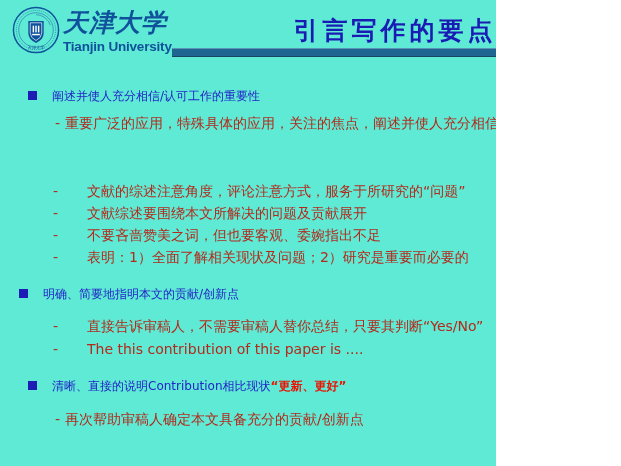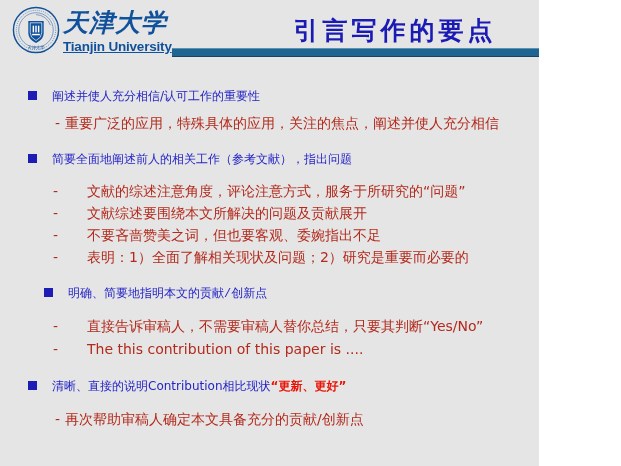--- a/index.html
+++ b/index.html
@@ -5,23 +5,23 @@
   html, body {
     margin: 0;
     padding: 0;
     background: #ffffff;
   }
   body {
     font-family: "DejaVu Sans", "Liberation Sans", sans-serif;
   }
   #slide {
     position: relative;
-    width: 539px;
+    width: 496px;
     height: 466px;
-    background: #e5e5e5;
+    background: #5eead4;
     overflow: hidden;
   }
 
   
   #header {
     position: absolute;
     left: 0; top: 0;
     width: 621px;
     height: 62px;
   }
@@ -52,21 +52,20 @@
   #tju-en {
     position: absolute;
     left: 0; top: 31px;
     width: 112px;
     font-family: "Liberation Sans", sans-serif;
     font-size: 13.5px;
     font-weight: bold;
     color: #10519b;
     letter-spacing: -0.2px;
     white-space: nowrap;
-    text-decoration: underline;
   }
   #slide-title {
     position: absolute;
     left: 180px; top: 14px;
     width: 430px;
     text-align: center;
     font-family: "DejaVu Serif", "Liberation Serif", serif;
     font-size: 25px;
     font-weight: bold;
     letter-spacing: 4px;
@@ -141,21 +140,21 @@
   
   #b1-head { position: absolute; left: 28px; top: 23px; }
   #b1-s1   { position: absolute; left: 55px; top: 51px; }
 
   #b2-head { position: absolute; left: 28px; top: 86px; }
   #b2-s1   { position: absolute; left: 53px; top: 119px; }
   #b2-s2   { position: absolute; left: 53px; top: 141px; }
   #b2-s3   { position: absolute; left: 53px; top: 163px; }
   #b2-s4   { position: absolute; left: 53px; top: 185px; }
 
-  #b3-head { position: absolute; left: 44px; top: 221px; font-family: Liberation Mono, monospace; }
+  #b3-head { position: absolute; left: 19px; top: 221px; }
   #b3-s1   { position: absolute; left: 53px; top: 254px; }
   #b3-s2   { position: absolute; left: 53px; top: 277px; }
 
   #b4-head { position: absolute; left: 28px; top: 313px; text-align: center; }
   #b4-s1   { position: absolute; left: 55px; top: 347px; }
 
   
   #cursor {
     position: absolute;
     left: 604px; top: 226px;
@@ -196,24 +195,20 @@
 
     <div class="lvl1" id="b1-head">
       <span class="sq"></span>
       <span class="txt">阐述并使人充分相信/认可工作的重要性</span>
     </div>
     <div class="sub sub-tight" id="b1-s1">
       <span class="dash">-</span>
       <span class="stxt">重要广泛的应用，特殊具体的应用，关注的焦点，阐述并使人充分相信</span>
     </div>
 
-    <div class="lvl1" id="b2-head">
-      <span class="sq"></span>
-      <span class="txt">简要全面地阐述前人的相关工作（参考文献），指出问题</span>
-    </div>
     <div class="sub sub-wide" id="b2-s1">
       <span class="dash">-</span>
       <span class="stxt">文献的综述注意角度，评论注意方式，服务于所研究的“问题”</span>
     </div>
     <div class="sub sub-wide" id="b2-s2">
       <span class="dash">-</span>
       <span class="stxt">文献综述要围绕本文所解决的问题及贡献展开</span>
     </div>
     <div class="sub sub-wide" id="b2-s3">
       <span class="dash">-</span>

